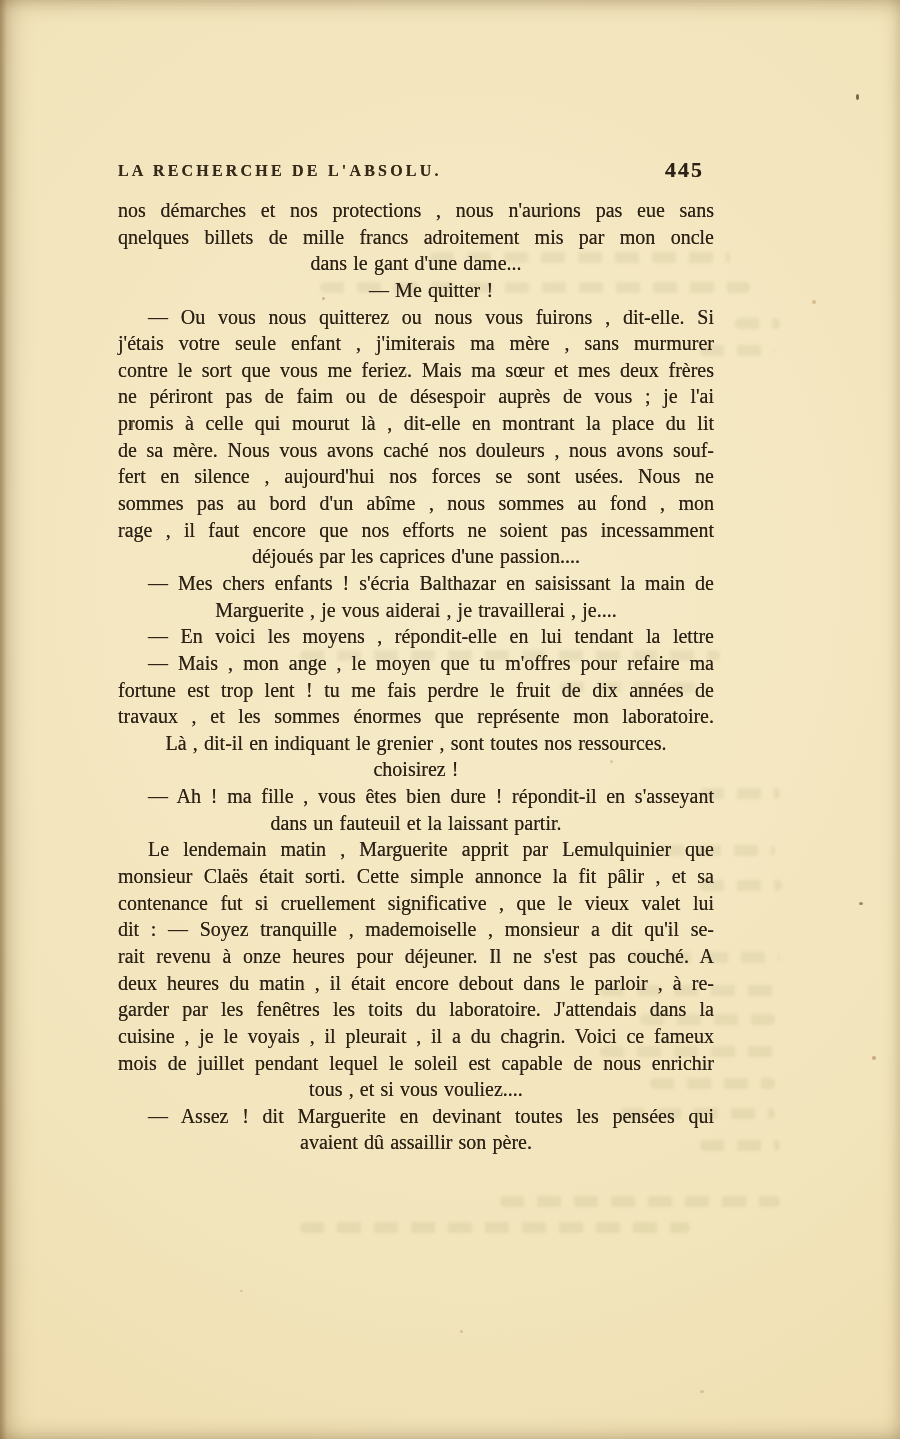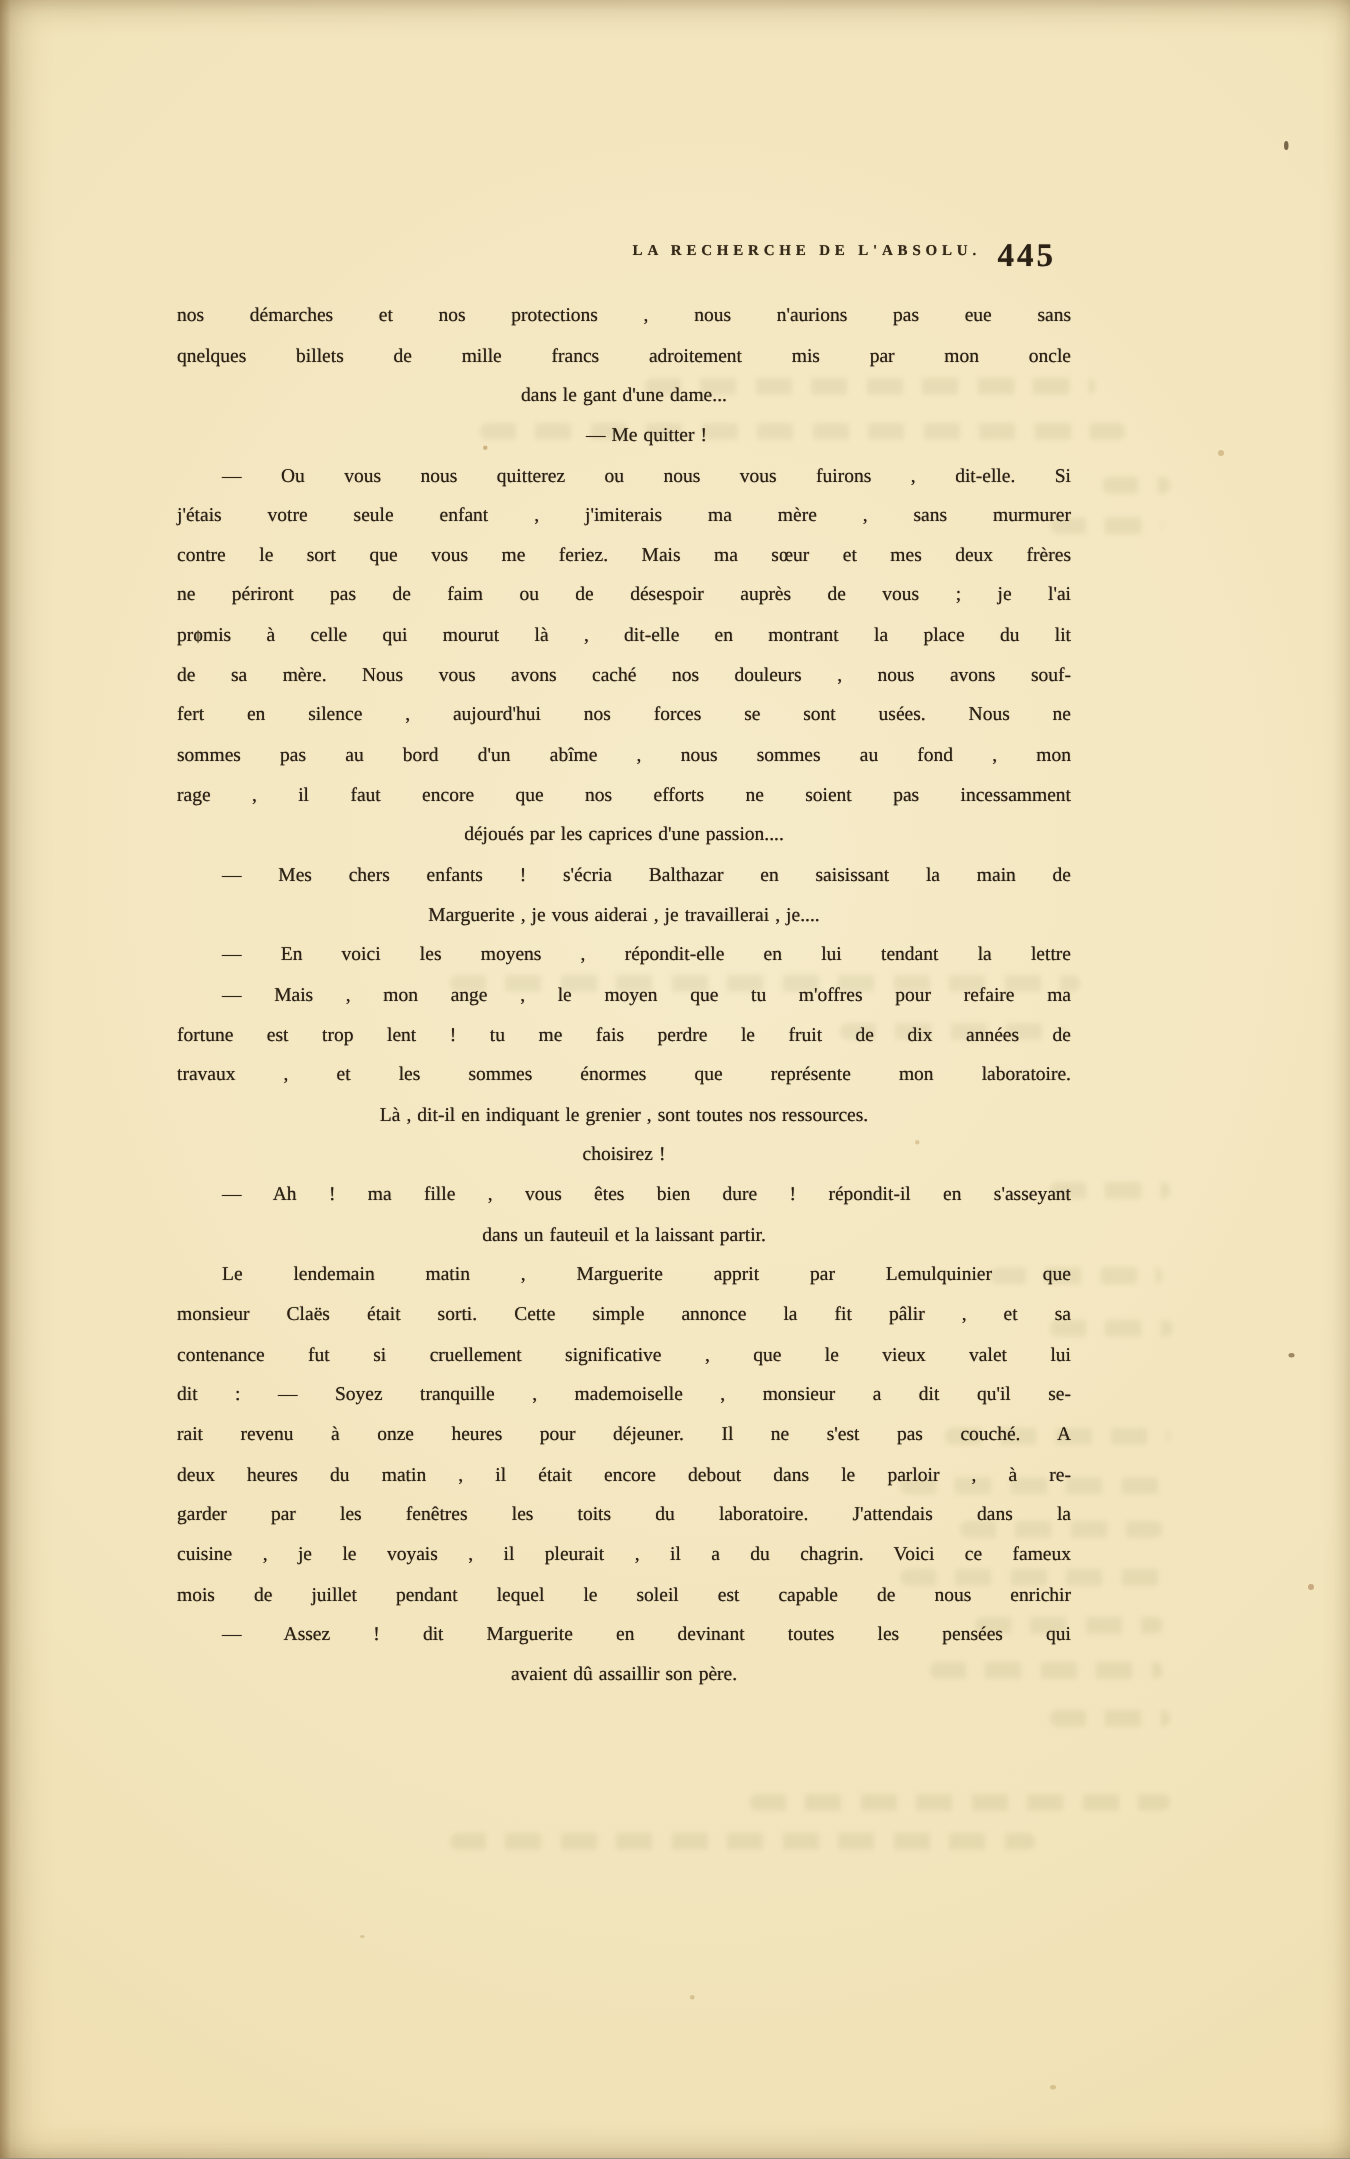--- a/index.html
+++ b/index.html
@@ -22,40 +22,40 @@
   .edge-left {
     position: absolute; left: 0; top: 0; bottom: 0; width: 7px;
     background: linear-gradient(90deg, rgba(120,88,44,.38), rgba(120,88,44,0));
   }
   .header {
     position: absolute;
     left: 118px; top: 160px; width: 596px; height: 30px;
   }
   .running-title {
     position: absolute; left: 0; right: 60px; top: 2px;
-    text-align: right;
-    font-size: 10px;
+    text-align: left;
+    font-size: 16px;
     font-weight: 700;
     letter-spacing: 3.2px;
     color: #352a19;
     text-shadow: 0 0 .5px rgba(53,42,25,.65);
     white-space: nowrap;
   }
   .page-number {
     position: absolute; right: 10px; top: -3px;
     font-size: 22px;
     font-weight: 700;
     letter-spacing: 2px;
     color: #2b2115;
     text-shadow: 0 0 .6px rgba(43,33,21,.7);
   }
   .text-block {
     position: absolute;
     left: 118px; top: 197px; width: 596px;
-    font-size: 13px;
+    font-size: 20px;
   }
   .line {
     height: 26.65px;
     line-height: 26.65px;
     white-space: nowrap;
     text-align: center;
     text-shadow: 0 0 .6px rgba(40,30,18,.72);
     word-spacing: .06em;
   }
   .line.j {
@@ -153,20 +153,21 @@
       <div class="paragraph">
         <div class="line j indent">Le lendemain matin , Marguerite apprit par Lemulquinier que</div>
         <div class="line j">monsieur Claës était sorti. Cette simple annonce la fit pâlir , et sa</div>
         <div class="line j">contenance fut si cruellement significative , que le vieux valet lui</div>
         <div class="line j">dit : — Soyez tranquille , mademoiselle , monsieur a dit qu'il se-</div>
         <div class="line j">rait revenu à onze heures pour déjeuner. Il ne s'est pas couché. A</div>
         <div class="line j">deux heures du matin , il était encore debout dans le parloir , à re-</div>
         <div class="line j">garder par les fenêtres les toits du laboratoire. J'attendais dans la</div>
         <div class="line j">cuisine , je le voyais , il pleurait , il a du chagrin. Voici ce fameux</div>
         <div class="line j">mois de juillet pendant lequel le soleil est capable de nous enrichir</div>
+        <div class="line">tous , et si vous vouliez....</div>
       </div>
       <div class="paragraph">
         <div class="line j indent">— Assez ! dit Marguerite en devinant toutes les pensées qui</div>
         <div class="line">avaient dû assaillir son père.</div>
       </div>
     </div>
 
   <div id="speck-layer">
       <div class="speck" style="left: 856px; top: 94px; width: 3px; height: 6px; background: rgba(90, 72, 46, 0.8);"></div>
       <div class="speck" style="left: 859px; top: 902px; width: 4px; height: 3px; background: rgba(120, 95, 60, 0.7);"></div>

